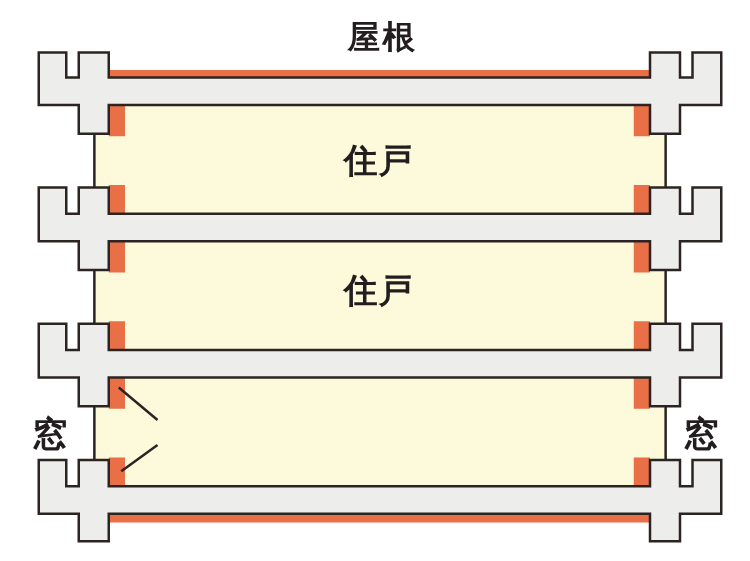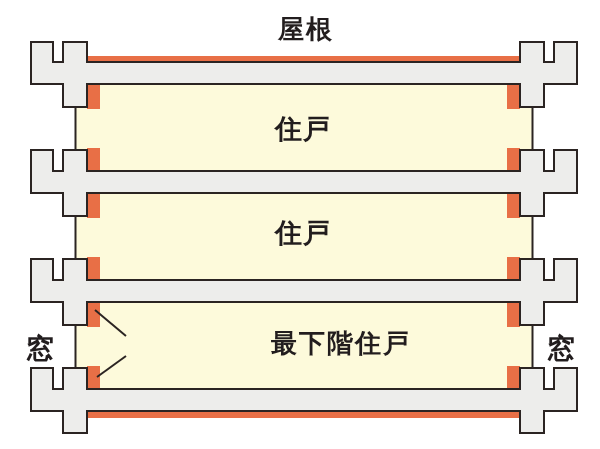--- a/index.html
+++ b/index.html
@@ -71,16 +71,15 @@
 
     <g>
       <line class="thin-line" x1="95" y1="310" x2="126" y2="336"></line>
       <line class="thin-line" x1="97" y1="377" x2="126" y2="356"></line>
     </g>
   </svg>
 
   <div class="label lbl-roof">屋根</div>
   <div class="label lbl-unit1">住戸</div>
   <div class="label lbl-unit2">住戸</div>
-  <div class="label lbl-lowest">最下階住戸</div>
   <div class="label lbl-win-left">窓</div>
   <div class="label lbl-win-right">窓</div>
 </div>
 
 </body></html>

